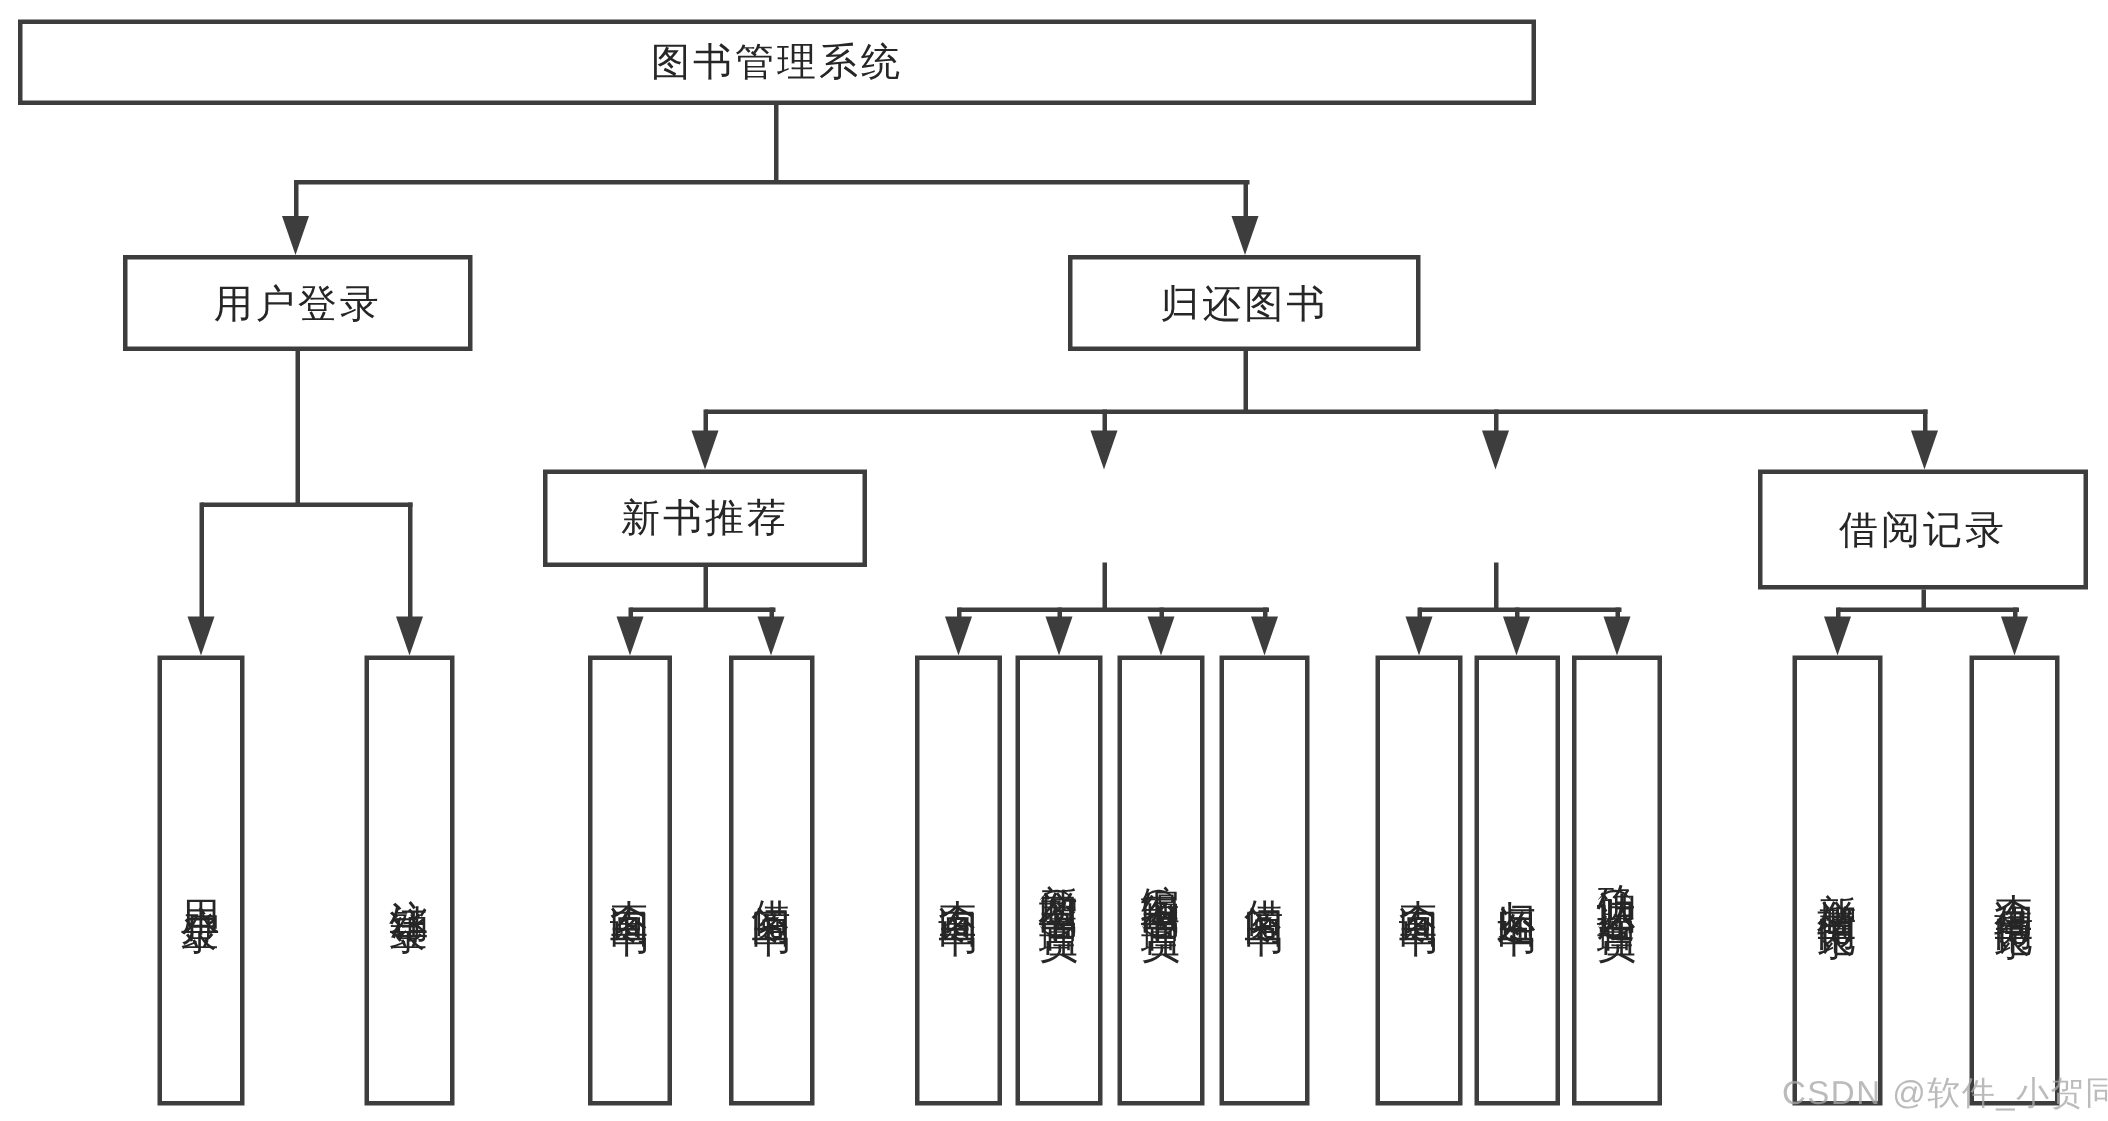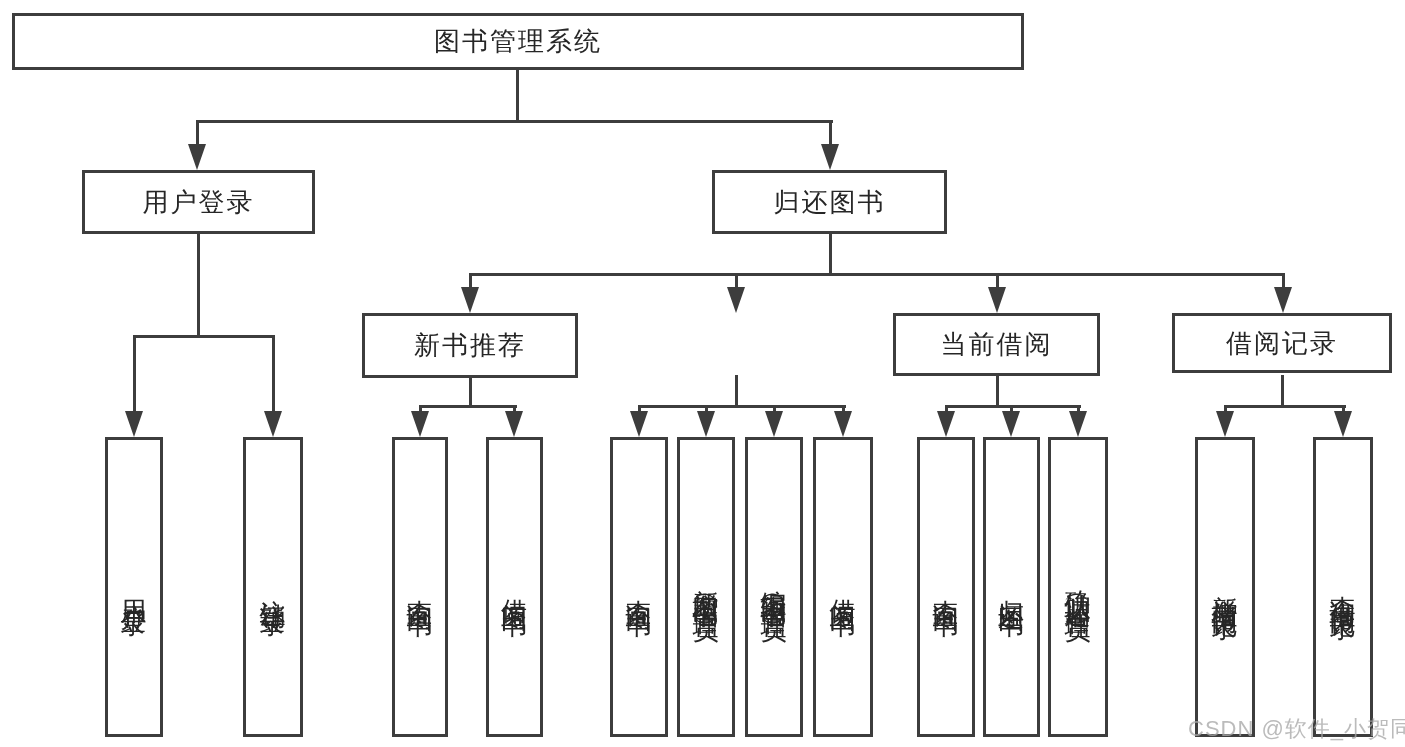--- a/index.html
+++ b/index.html
@@ -65,24 +65,21 @@
   <div class="vl" style="left:735px;top:273px;height:18px;"></div>
   <div class="ah" style="left:727px;top:287px;"></div>
   <div class="vl" style="left:996px;top:273px;height:18px;"></div>
   <div class="ah" style="left:988px;top:287px;"></div>
   <div class="vl" style="left:1282px;top:273px;height:18px;"></div>
   <div class="ah" style="left:1274px;top:287px;"></div>
 
   <div class="box" style="left:362px;top:313px;width:216px;height:65px;">
     <span>新书推荐</span>
   </div>
-  <div class="box" style="left:893px;top:313px;width:207px;height:63px;">
-    <span>当前借阅</span>
-  </div>
-  <div class="box" style="left:1172px;top:313px;width:220px;height:60px;">
+  <div class="box" style="left:1172px;top:313px;width:220px;height:80px;">
     <span>借阅记录</span>
   </div>
 
   <div class="vl" style="left:469px;top:375px;height:33px;"></div>
   <div class="hl" style="left:420px;top:405px;width:97px;"></div>
   <div class="vl" style="left:419px;top:405px;height:10px;"></div>
   <div class="ah" style="left:411px;top:411px;"></div>
   <div class="vl" style="left:513px;top:405px;height:10px;"></div>
   <div class="ah" style="left:505px;top:411px;"></div>
 

